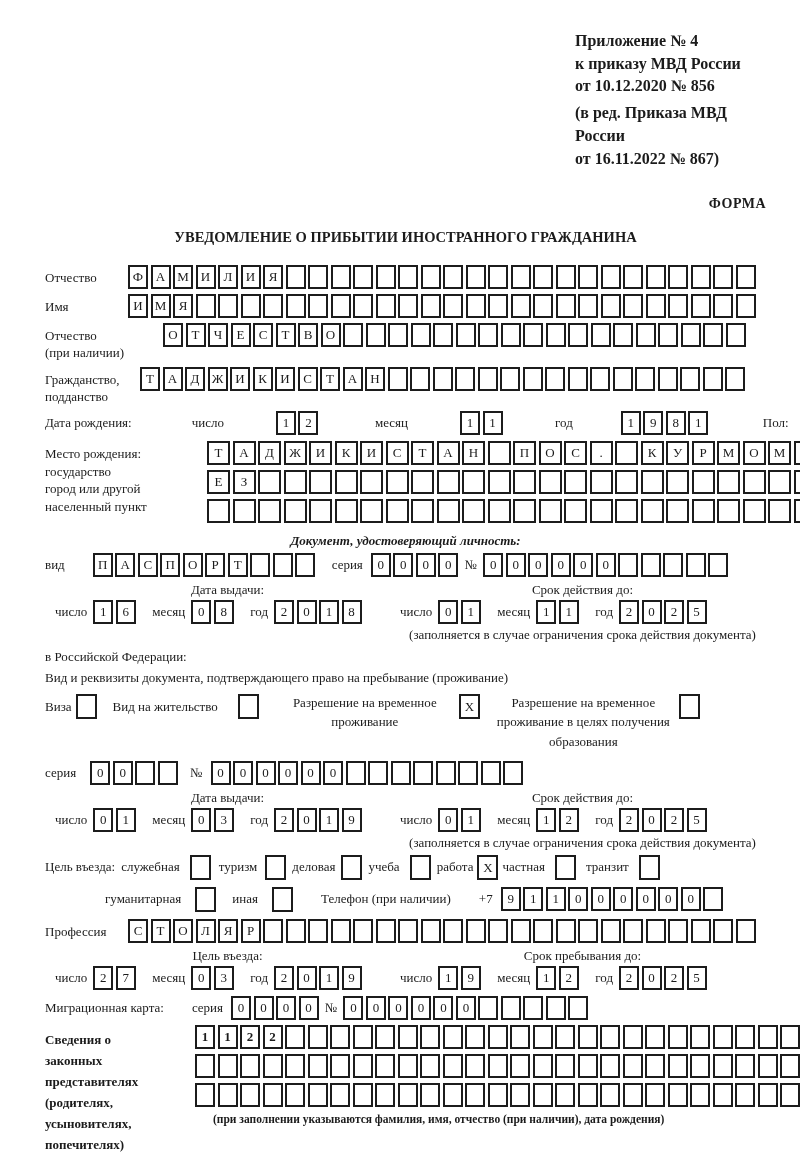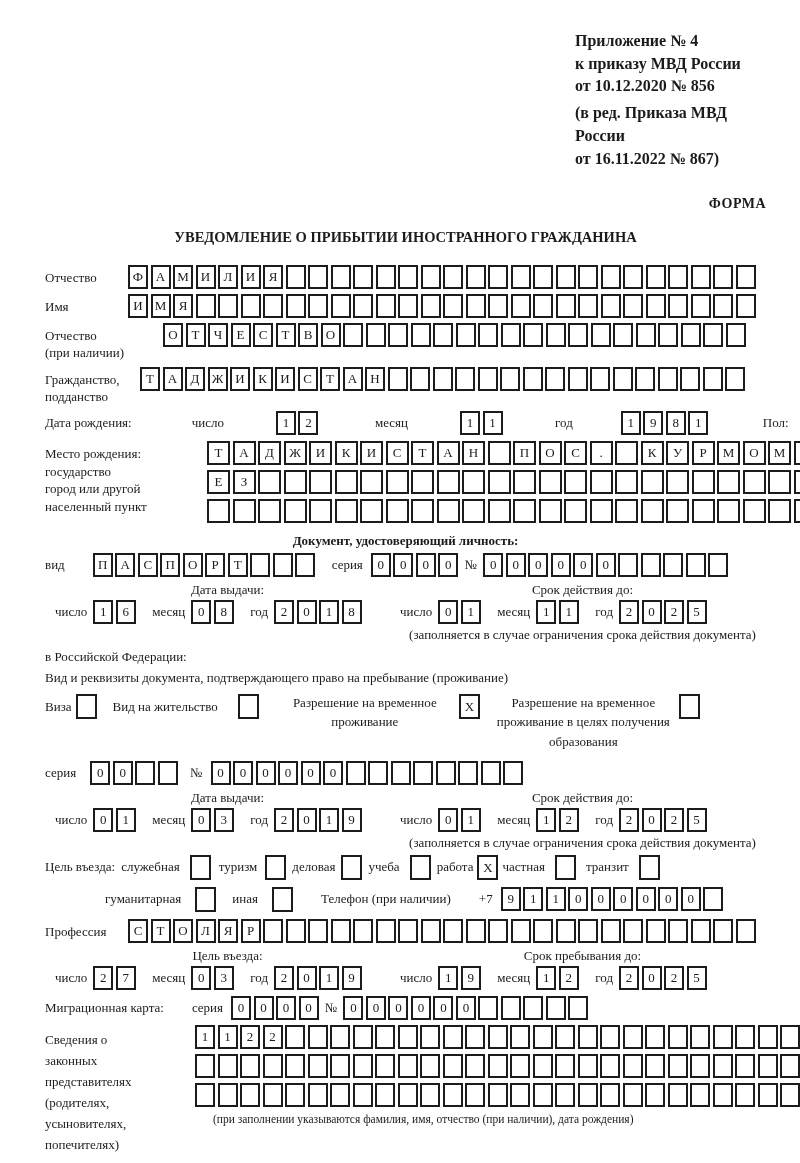--- a/index.html
+++ b/index.html
@@ -36,21 +36,21 @@
     box-sizing:border-box;display:inline-block;flex-shrink:0;
     width:21px;height:25px;border:2px solid #1c1c1c;
     text-align:center;line-height:21px;font-size:13px;background:#fff;vertical-align:middle;
   }
 
   .inline-lab{padding-top:4px;white-space:nowrap;}
   .ml4{margin-left:4px;} .ml6{margin-left:6px;} .ml8{margin-left:8px;} .ml10{margin-left:10px;}
   .ml14{margin-left:14px;} .ml16{margin-left:16px;} .ml20{margin-left:20px;} .ml28{margin-left:28px;}
   .mt2{margin-top:2px;gap:44px;}
 
-  .center-bold{ text-align:center;font-weight:bold;margin:6px 0 4px 0;}
+  .center-bold{ text-align:center;font-weight:bold;margin:6px 0 4px 0;font-style:italic;}
 
   .dates-row{display:flex;margin-bottom:4px;}
   .date-col{display:flex;flex-direction:column;}
   .date-col.left{width:345px;margin-left:10px;}
   .date-col.right{width:365px;}
   .date-heading{text-align:center;margin-bottom:2px;}
   .date-line{display:flex;align-items:flex-start;white-space:nowrap;}
   .date-line .lab{padding-top:4px;margin-right:6px;}
   .date-line .cells{margin-right:14px;}
   .small-note{font-size:13px;text-align:center;margin-top:3px;}
@@ -659,21 +659,21 @@
           <span class="cell">0</span>
           <span class="cell">0</span>
           <span class="cell"></span>
           <span class="cell"></span>
           <span class="cell"></span>
           <span class="cell"></span>
           <span class="cell"></span>
         </span>
     </div>
 
-    <div class="legal-block" style="margin-top:4px;">
+    <div class="legal-block" style="margin-top:4px;font-weight:bold;">
       <div class="legal-label">
         <div>Сведения о</div>
         <div>законных</div>
         <div>представителях</div>
         <div>(родителях,</div>
         <div>усыновителях,</div>
         <div>попечителях)</div>
       </div>
       <div class="legal-rows">
         <div class="row">

